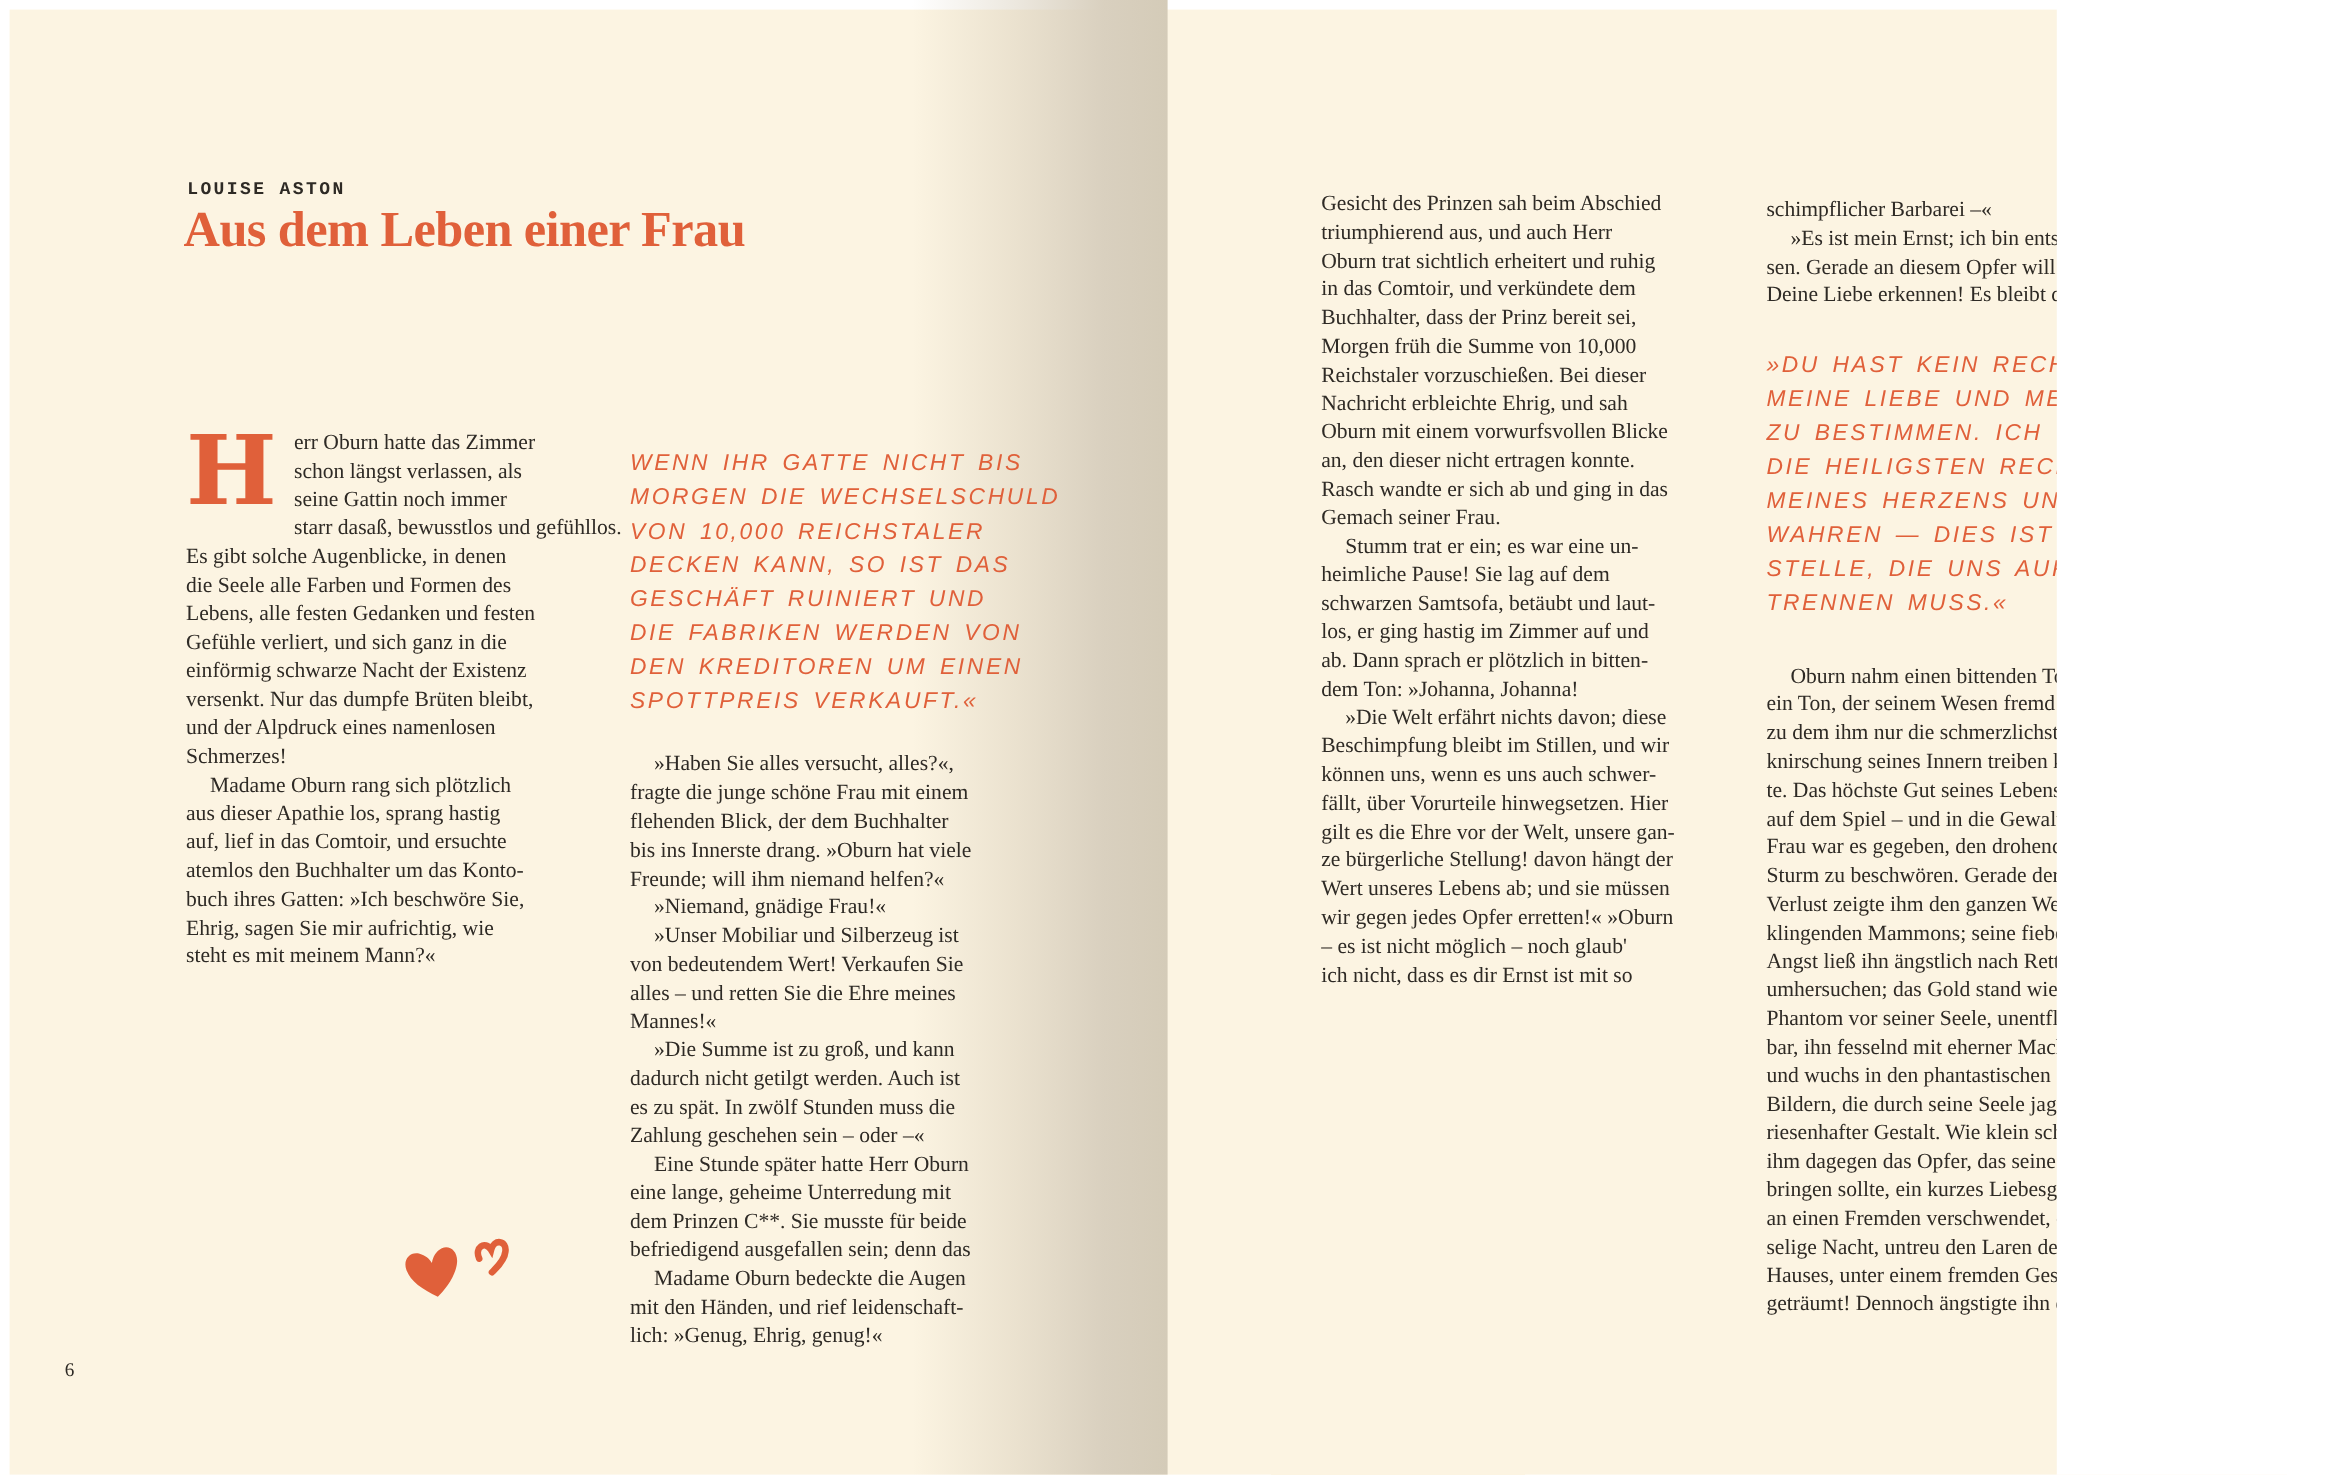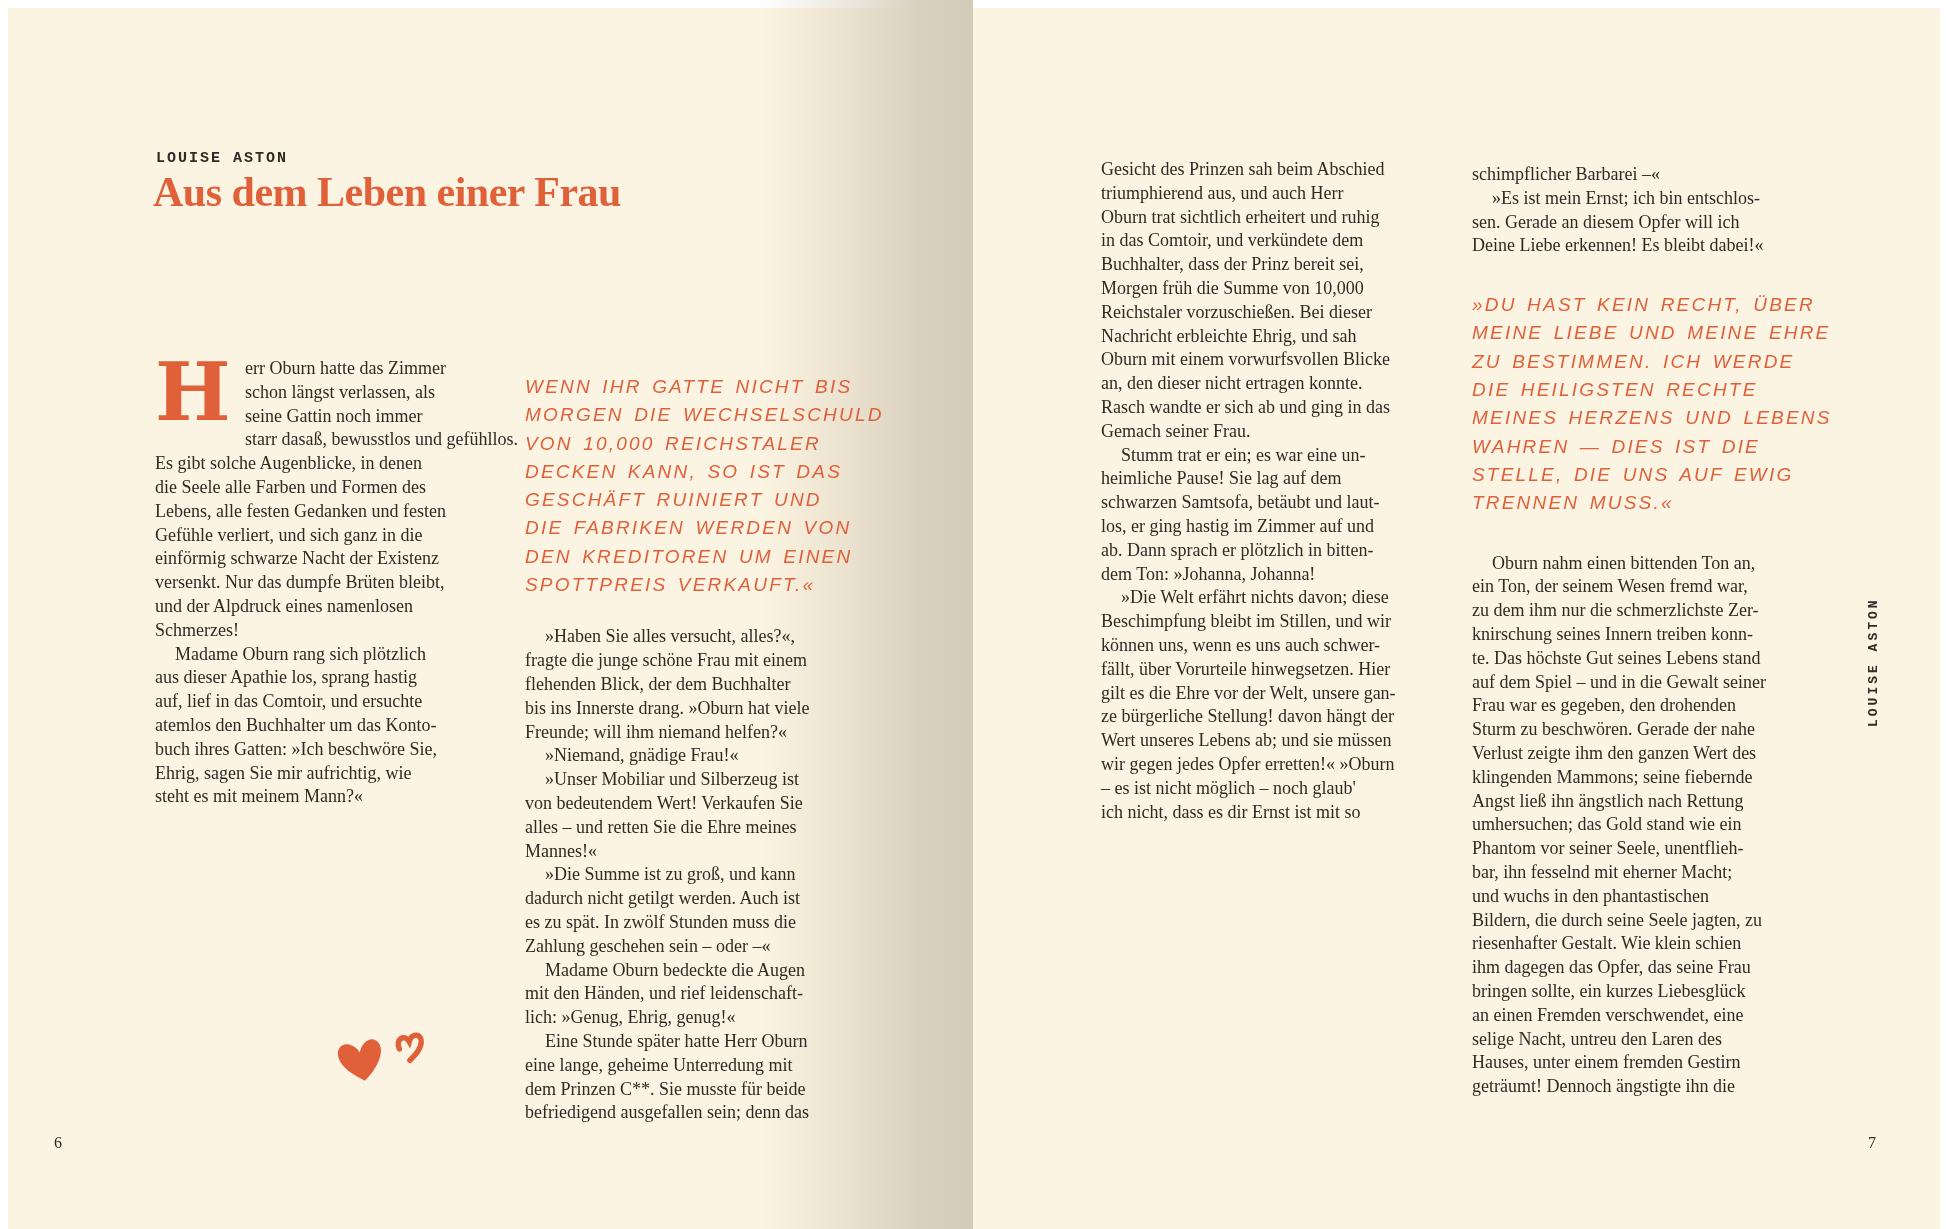--- a/index.html
+++ b/index.html
@@ -1,17 +1,17 @@
 <!DOCTYPE html>
 <html><head>
 <meta charset="utf-8">
 <style>
   html,body{margin:0;padding:0;}
   body{font-family:"Liberation Serif",serif;}
-  #canvas{position:relative;width:1946px;height:1229px;background:#ffffff;overflow:hidden;}
+  #canvas{position:relative;width:1714px;height:1229px;background:#ffffff;overflow:hidden;}
   .paper{position:absolute;left:8px;top:8px;width:1932px;height:1221px;background:#fcf4e2;}
   .gutter{position:absolute;left:760px;top:0;width:213px;height:1229px;
     background:linear-gradient(to right, rgba(214,204,184,0) 0%, rgba(214,204,184,0.45) 40%, #d9d0bf 75%, #d4cbb8 100%);}
   .col{position:absolute;color:#2e2a25;font-size:18px;line-height:23.8px;}
   .col p{margin:0;white-space:pre;}
   .ind{text-indent:20px;}
   .author{position:absolute;left:156px;top:150px;font-family:"Liberation Mono",monospace;
     font-weight:bold;font-size:15px;letter-spacing:2px;color:#2e2a25;}
   .title{position:absolute;left:153px;top:168px;margin:0;font-family:"Liberation Serif",serif;
     font-weight:bold;font-size:42px;letter-spacing:-0.5px;color:#e0603a;}
@@ -82,27 +82,27 @@
 Freunde; will ihm niemand helfen?«</p>
     <p class="ind">»Niemand, gnädige Frau!«</p>
     <p class="ind">»Unser Mobiliar und Silberzeug ist
 von bedeutendem Wert! Verkaufen Sie
 alles – und retten Sie die Ehre meines
 Mannes!«</p>
     <p class="ind">»Die Summe ist zu groß, und kann
 dadurch nicht getilgt werden. Auch ist
 es zu spät. In zwölf Stunden muss die
 Zahlung geschehen sein – oder –«</p>
-    <p class="ind">Madame Oburn bedeckte die Augen
-mit den Händen, und rief leidenschaft-
-lich: »Genug, Ehrig, genug!«</p>
     <p class="ind">Eine Stunde später hatte Herr Oburn
 eine lange, geheime Unterredung mit
 dem Prinzen C**. Sie musste für beide
 befriedigend ausgefallen sein; denn das</p>
+    <p class="ind">Madame Oburn bedeckte die Augen
+mit den Händen, und rief leidenschaft-
+lich: »Genug, Ehrig, genug!«</p>
   </div>
 
   <svg class="hearts" width="100" height="75" viewBox="0 0 100 75">
     <path d="M25 56 C14 47 6 38 5 28 C4 18.5 12 13.5 19 17.5 C23 19.8 26 23.5 27 27.5 C29 22.5 33 18.5 38 17.5 C45 16.2 50.5 23 47.5 32 C44.3 42 33 51.5 25 56 Z" fill="#e0603a" transform="rotate(-14 26 36)"></path>
     <path d="M64 22 C61.5 12 71.5 7.5 75 16.5 C79 7.5 89.5 11 86.5 20 C84.5 27.5 76 32.5 72.5 35" fill="none" stroke="#e0603a" stroke-width="5.5" stroke-linecap="round" transform="rotate(-10 75 21)"></path>
   </svg>
 
   <div class="pagenum left">6</div>
 
   <div class="col col-r1">

